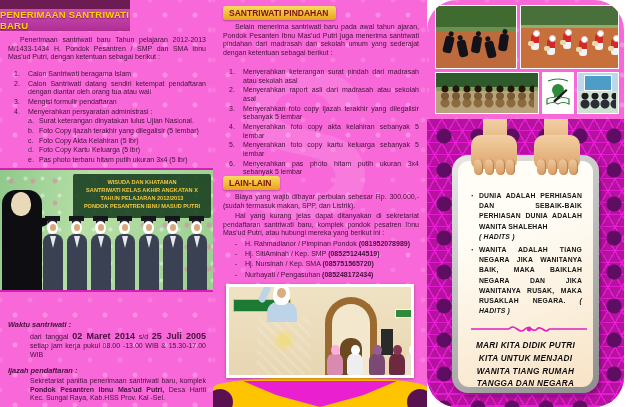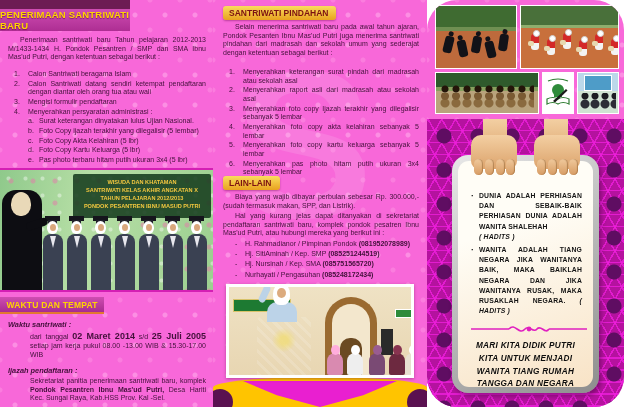--- a/index.html
+++ b/index.html
@@ -280,23 +280,20 @@
           </span>
         <span class="graduate">
             <i class="cap"></i>
             <i class="head"></i>
             <i class="gown"></i>
           </span>
       </div>
       <div class="grad-teacher"></div>
     </figure>
 
-    <div class="abs ribbon-small">
-      <span>WAKTU DAN TEMPAT</span>
-    </div>
 
     <p class="abs l-label l-waktu-label">Waktu santriwati :</p>
     <p class="abs body-text l-waktu-text">
       <span>dari tanggal</span>
       <b class="date-big">02 Maret 2014</b>
       <span>s/d</span>
       <b class="date-big">25 Juli 2005</b>
       <span>setiap jam kerja pukul 08.00 -13.00 WIB &amp; 15.30-17.00 WIB</span>
     </p>
 

